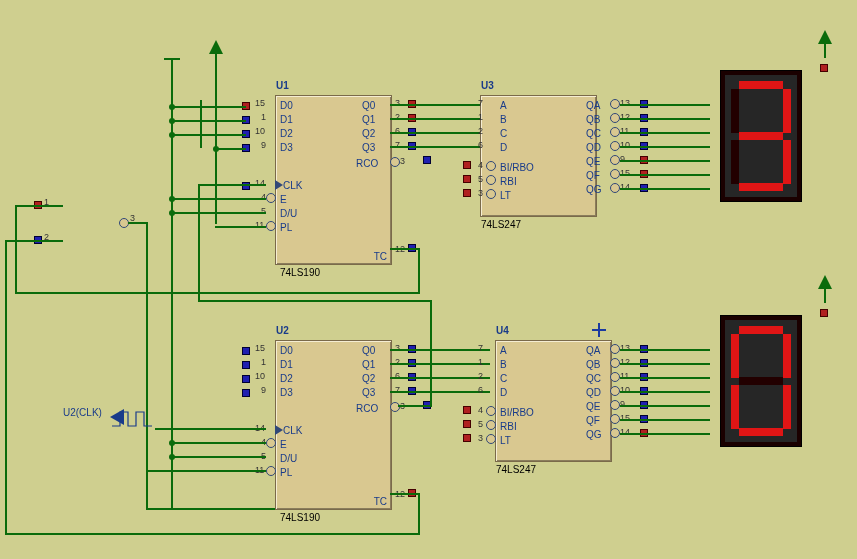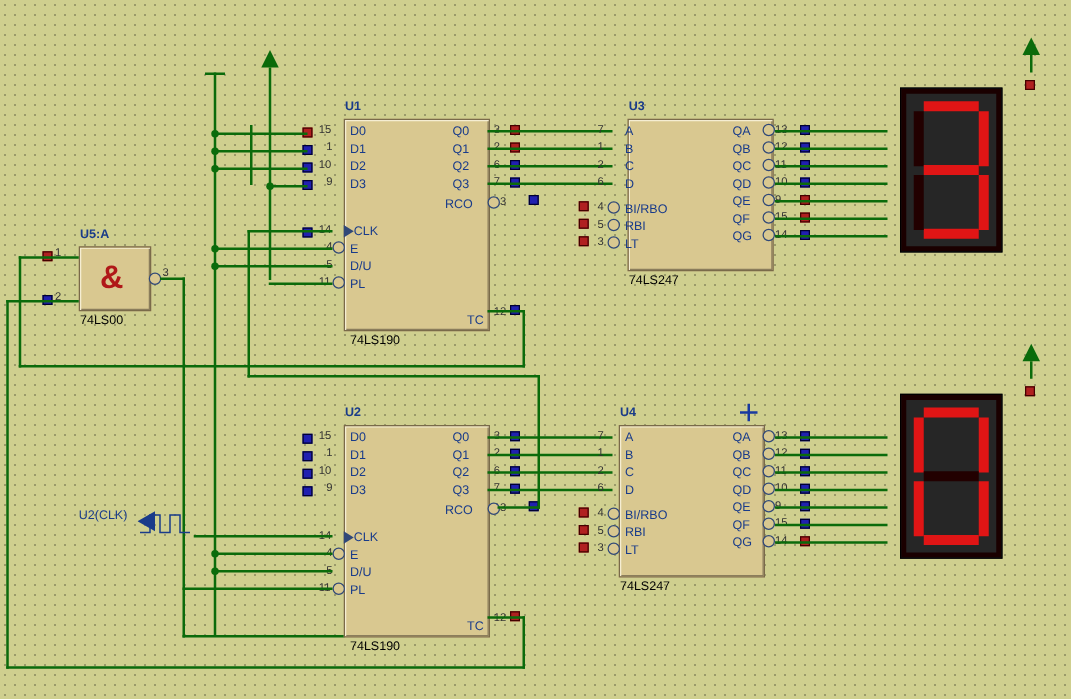--- a/index.html
+++ b/index.html
@@ -47,25 +47,20 @@
 
 <div class="canvas">
 
   <div class="pwrarrow" style="left:209px;top:40px;"></div>
   <div class="vline" style="left:215px;top:54px;height:170px;"></div>
   <div class="pwrbar" style="left:164px;top:58px;"></div>
   <div class="vline" style="left:171px;top:58px;height:450px;"></div>
   <div class="pwrarrow" style="left:818px;top:30px;"></div>
   <div class="vline" style="left:824px;top:44px;height:14px;"></div>
 
-  <div class="chip" style="left:63px;top:197px;width:56px;height:50px;">
-    <div class="ref">U5:A</div>
-    <div class="part">74LS00</div>
-    <div class="amp" style="position:absolute;left:16px;top:8px;">&amp;</div>
-  </div>
   <div class="bubble" style="left:119px;top:218px;"></div>
   <div class="pnum" style="left:44px;top:197px;">1</div>
   <div class="pnum" style="left:44px;top:232px;">2</div>
   <div class="pnum" style="left:130px;top:213px;">3</div>
   <div class="pad" style="left:34px;top:201px;"></div>
   <div class="pad b" style="left:34px;top:236px;"></div>
 
   <div class="hline" style="left:128px;top:222px;width:20px;"></div>
   <div class="vline" style="left:146px;top:222px;height:288px;"></div>
   <div class="hline" style="left:146px;top:508px;width:130px;"></div>
@@ -201,21 +196,21 @@
   <div class="hline" style="left:390px;top:104px;width:100px;"></div>
   <div class="hline" style="left:390px;top:118px;width:100px;"></div>
   <div class="hline" style="left:390px;top:132px;width:100px;"></div>
   <div class="hline" style="left:390px;top:146px;width:100px;"></div>
 
   <div class="hline" style="left:390px;top:349px;width:100px;"></div>
   <div class="hline" style="left:390px;top:363px;width:100px;"></div>
   <div class="hline" style="left:390px;top:377px;width:100px;"></div>
   <div class="hline" style="left:390px;top:391px;width:100px;"></div>
 
-  <div class="chip" style="left:502px;top:95px;width:115px;height:120px;">
+  <div class="chip" style="left:480px;top:95px;width:115px;height:120px;">
     <div class="ref">U3</div>
     <div class="part">74LS247</div>
   </div>
   <div class="pintxt" style="left:500px;top:100px;">A</div>
   <div class="pintxt" style="left:500px;top:114px;">B</div>
   <div class="pintxt" style="left:500px;top:128px;">C</div>
   <div class="pintxt" style="left:500px;top:142px;">D</div>
   <div class="pintxt" style="left:500px;top:162px;">BI/RBO</div>
   <div class="pintxt" style="left:500px;top:176px;">RBI</div>
   <div class="pintxt" style="left:500px;top:190px;">LT</div>

